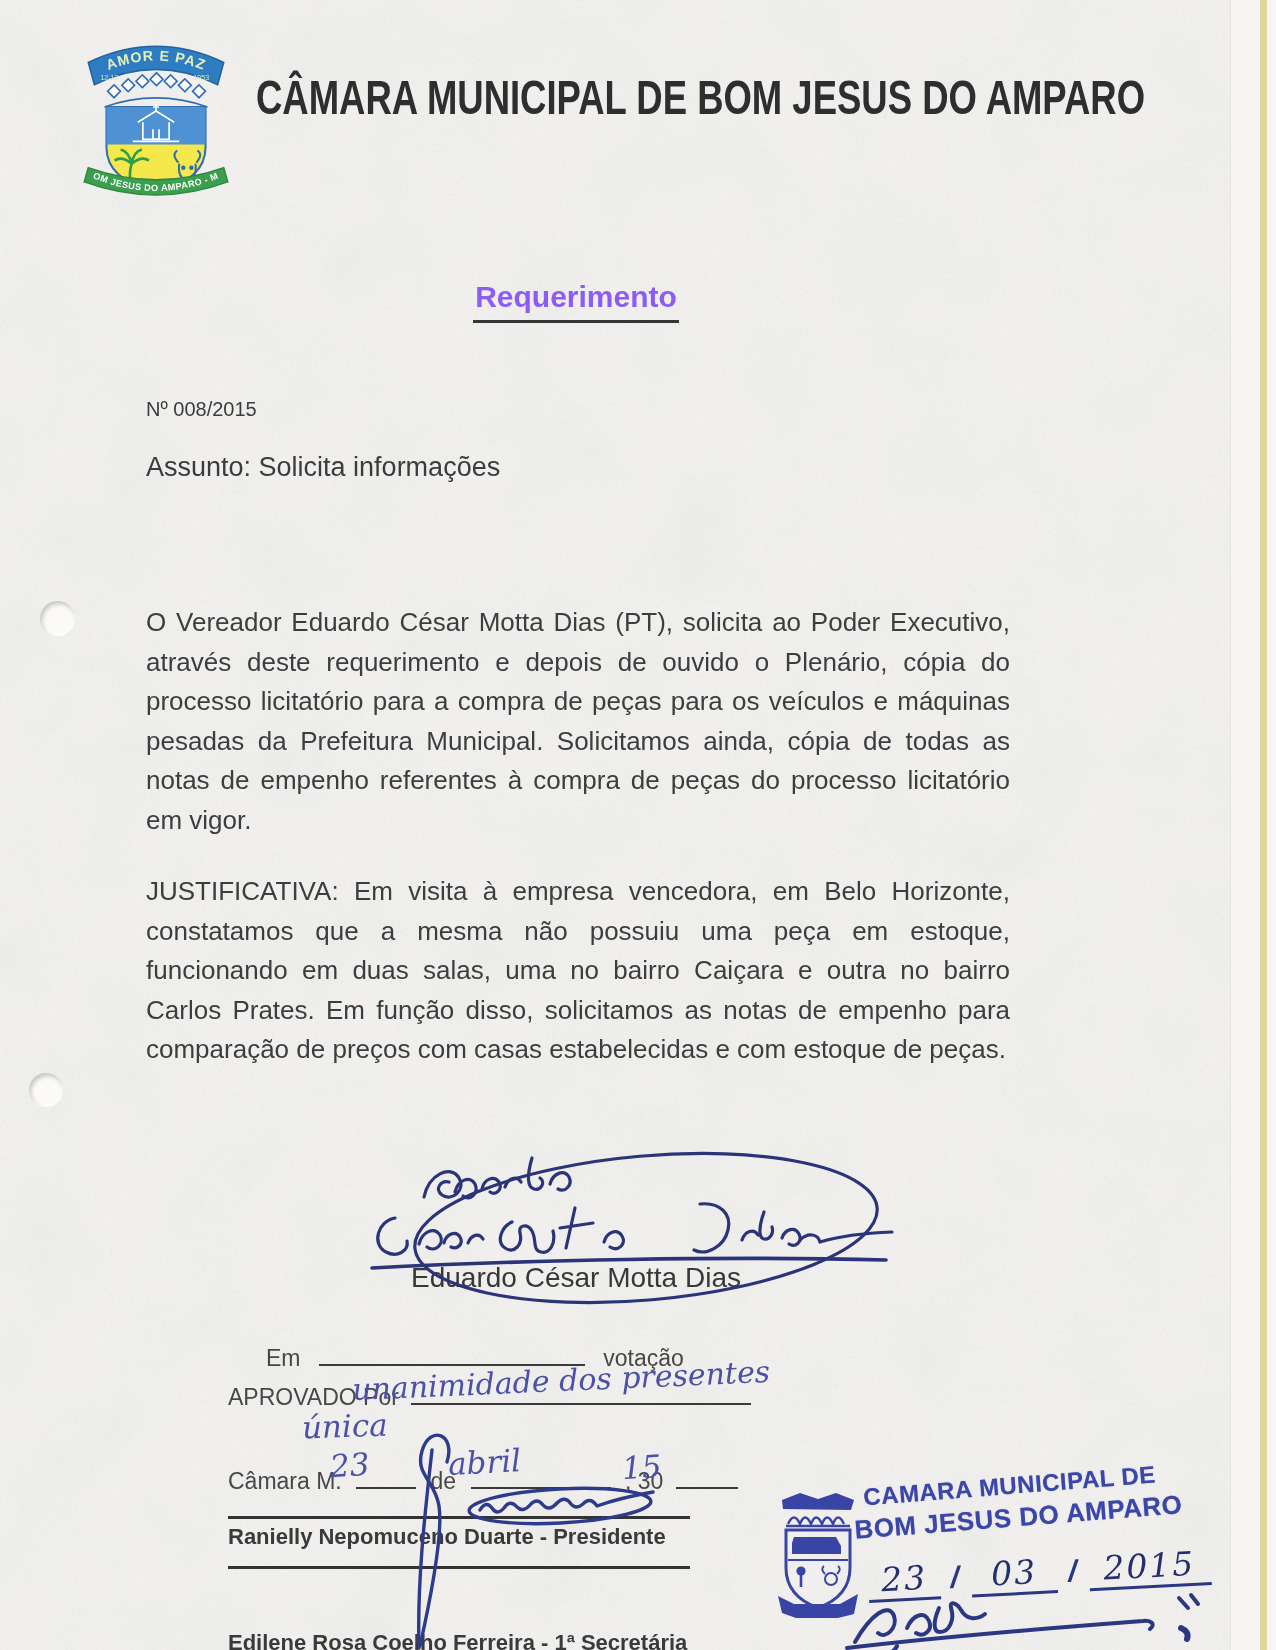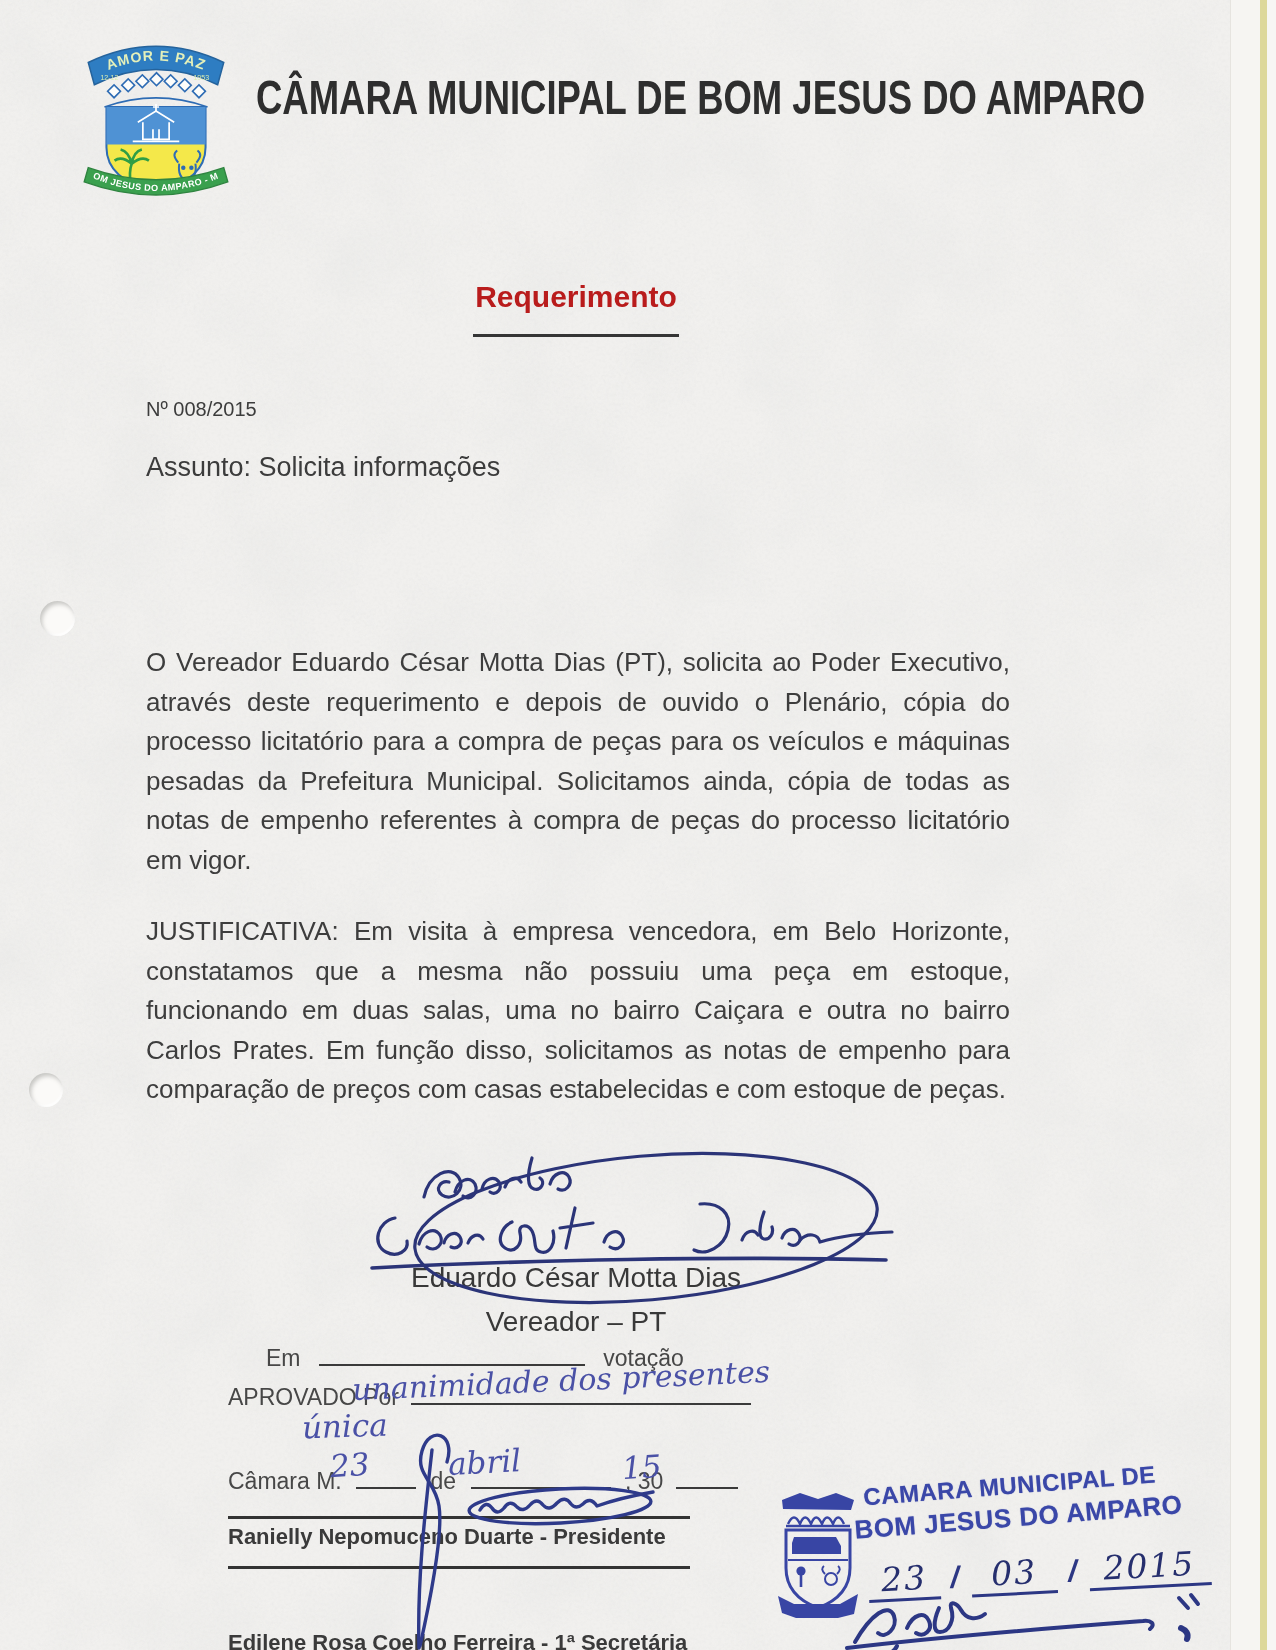--- a/index.html
+++ b/index.html
@@ -7,26 +7,26 @@
         font-family:"Liberation Sans",sans-serif;color:#3c3c3c;}
   svg.noise{position:absolute;left:0;top:0;z-index:1;}
   .content{position:absolute;inset:0;z-index:2;}
 
   .crest{position:absolute;left:74px;top:16px;width:164px;height:182px;}
   .header-title{position:absolute;left:256px;top:70px;white-space:nowrap;}
   .header-title span{display:inline-block;transform:scaleX(0.76);transform-origin:left top;
         font-size:48px;font-weight:bold;letter-spacing:0px;color:#2e2e2e;}
 
   .doc-title{position:absolute;left:145px;top:280px;width:862px;text-align:center;}
-  .doc-title span{font-size:30px;font-weight:bold;color:#b91c1c;border-bottom:3px solid #353535;padding:0 2px 21px 2px;}
+  .doc-title span{font-size:30px;font-weight:bold;color:#8b5cf6;border-bottom:3px solid #353535;padding:0 2px 7px 2px;}
 
   .doc-number{position:absolute;left:146px;top:398px;font-size:20px;}
   .doc-subject{position:absolute;left:146px;top:452px;font-size:27px;}
 
-  .para{position:absolute;left:146px;width:864px;font-size:26px;line-height:39.5px;text-align:justify;color:#3d3d3d;margin-top:40px;}
+  .para{position:absolute;left:146px;width:864px;font-size:26px;line-height:39.5px;text-align:justify;color:#3d3d3d;}
   .p1{top:603px;}
   .p2{top:872px;}
   .place-date{position:absolute;left:146px;top:1106px;font-size:27px;}
 
   .signer-name{position:absolute;left:145px;top:1262px;width:862px;text-align:center;font-size:28px;color:#383838;}
   .signer-role{position:absolute;left:145px;top:1306px;width:862px;text-align:center;font-size:28px;color:#383838;}
 
   .approval{position:absolute;left:0;top:0;}
   .ap-row{position:absolute;left:228px;font-size:23px;color:#474747;white-space:nowrap;}
   .uline{display:inline-block;border-bottom:2.5px solid #3a3a3a;height:20px;vertical-align:baseline;}
@@ -144,21 +144,20 @@
     <div class="doc-title">
       <span>Requerimento</span>
     </div>
     <div class="doc-number">Nº 008/2015</div>
     <div class="doc-subject">Assunto: Solicita informações</div>
 
     <div class="para p1">O Vereador Eduardo César Motta Dias (PT), solicita ao Poder Executivo, através deste requerimento e depois de ouvido o Plenário, cópia do processo licitatório para a compra de peças para os veículos e máquinas pesadas da Prefeitura Municipal. Solicitamos ainda, cópia de todas as notas de empenho referentes à compra de peças do processo licitatório em vigor.</div>
     <div class="para p2">JUSTIFICATIVA: Em visita à empresa vencedora, em Belo Horizonte, constatamos que a mesma não possuiu uma peça em estoque, funcionando em duas salas, uma no bairro Caiçara e outra no bairro Carlos Prates. Em função disso, solicitamos as notas de empenho para comparação de preços com casas estabelecidas e com estoque de peças.</div>
 
     <div class="signer-name">Eduardo César Motta Dias</div>
-    <div class="signer-role">Vereador – PT</div>
 
     <div class="approval">
       <div class="ap-row" style="top:1383px;">
         <span>APROVADO Por</span>
         <span class="uline" style="width:340px;margin-left:6px;"></span>
       </div>
       <div class="ap-row" style="top:1344px;margin-left:38px;">
         <span>Em</span>
         <span class="uline" style="width:266px;margin:0 12px;"></span>
         <span>votação</span>

